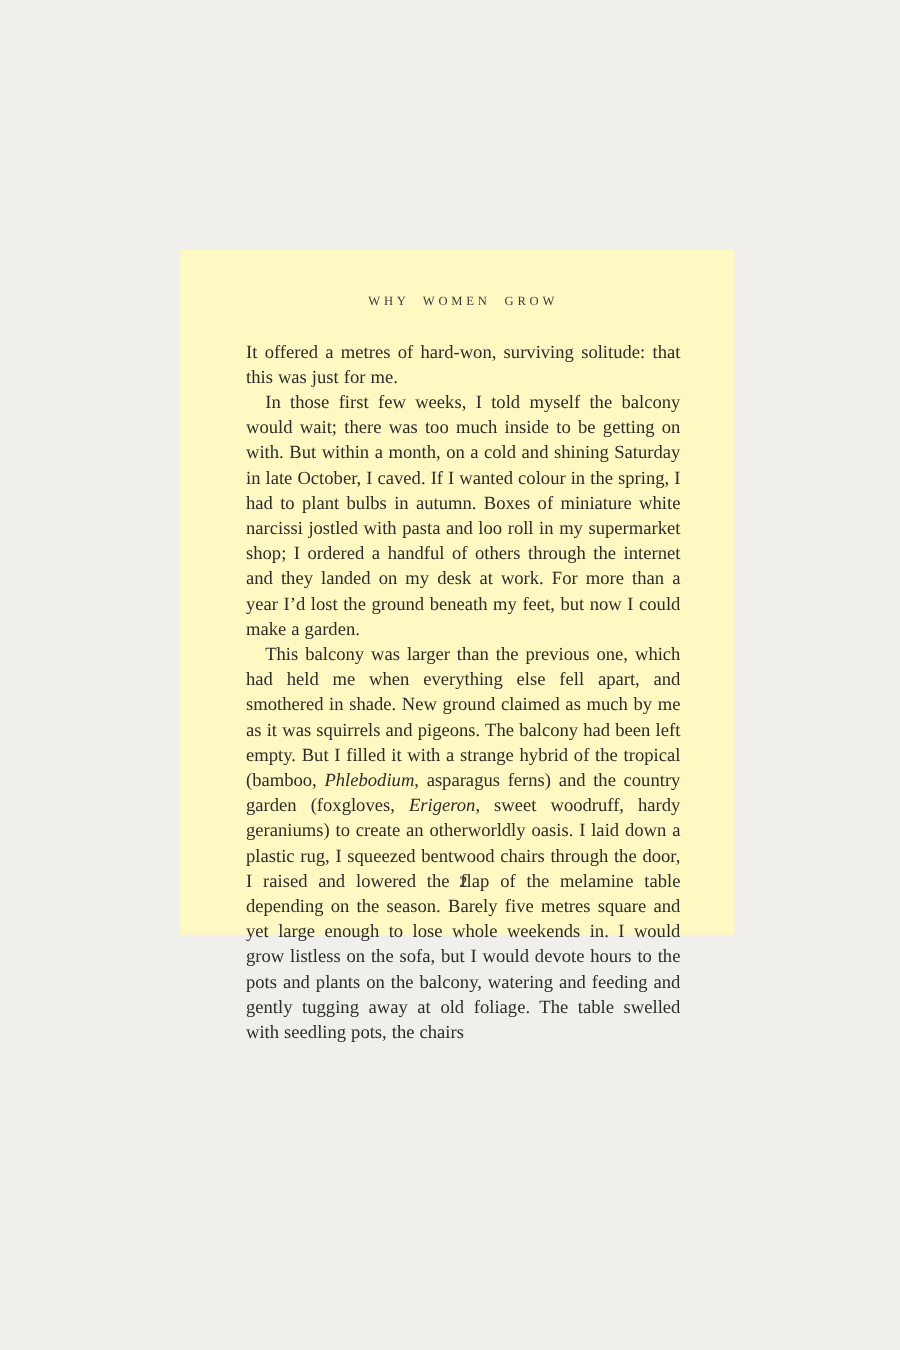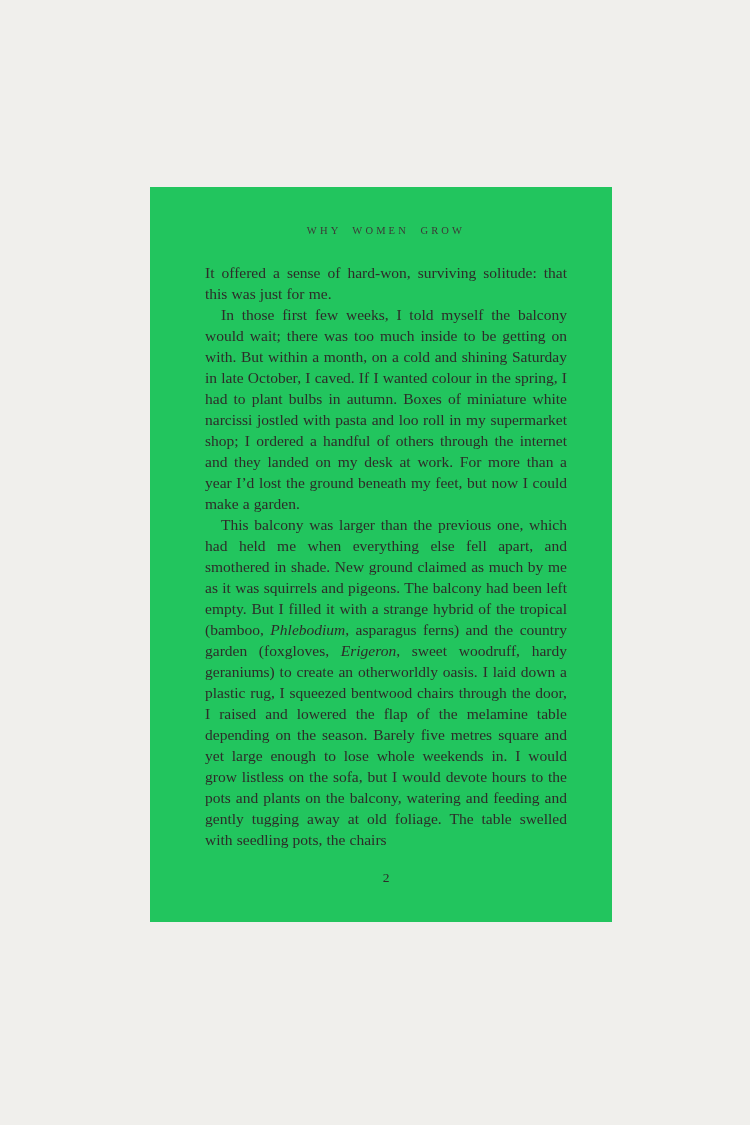--- a/index.html
+++ b/index.html
@@ -10,24 +10,24 @@
     position: relative;
     width: 750px;
     height: 1125px;
     background: #f0efec;
     font-family: "Liberation Serif", "DejaVu Serif", serif;
     overflow: hidden;
   }
   .book-page {
     position: absolute;
     left: 150px;
-    top: 187px;
+    top: 208px;
     width: 462px;
-    height: 735px;
-    background: #22c55e;
+    height: 571px;
+    background: #fef9c3;
     box-sizing: border-box;
     padding: 38px 45px 0 55px;
   }
   .running-header {
     text-align: center;
     font-size: 10.5px;
     letter-spacing: 0.3em;
     word-spacing: 0.55em;
     color: #3c3a37;
     margin: 0 0 26px 0;
@@ -59,19 +59,19 @@
     color: #2e2c29;
   }
 </style>
 </head>
 <body>
 
 <div class="backdrop" style="width:100%;height:100%;">
   <div class="book-page">
     <div class="running-header">WHY WOMEN GROW</div>
     <div class="page-body">
-        <p><span>It offered a sense of hard-won, surviving solitude: that this was just for me.</span></p>
+        <p><span>It offered a metres of hard-won, surviving solitude: that this was just for me.</span></p>
         <p class="indent"><span>In those first few weeks, I told myself the balcony would wait; there was too much inside to be getting on with. But within a month, on a cold and shining Saturday in late October, I caved. If I wanted colour in the spring, I had to plant bulbs in autumn. Boxes of miniature white narcissi jostled with pasta and loo roll in my supermarket shop; I ordered a handful of others through the internet and they landed on my desk at work. For more than a year I’d lost the ground beneath my feet, but now I could make a garden.</span></p>
         <p class="indent"><span>This balcony was larger than the previous one, which had held me when everything else fell apart, and smothered in shade. New ground claimed as much by me as it was squirrels and pigeons. The balcony had been left empty. But I filled it with a strange hybrid of the tropical (bamboo, </span><em>Phlebodium</em><span>, asparagus ferns) and the country garden (foxgloves, </span><em>Erigeron</em><span>, sweet woodruff, hardy geraniums) to create an otherworldly oasis. I laid down a plastic rug, I squeezed bentwood chairs through the door, I raised and lowered the flap of the melamine table depending on the season. Barely five metres square and yet large enough to lose whole weekends in. I would grow listless on the sofa, but I would devote hours to the pots and plants on the balcony, watering and feeding and gently tugging away at old foliage. The table swelled with seedling pots, the chairs</span></p>
       </div>
     <div class="page-number">2</div>
   </div>
 </div>
 
 </body></html>

